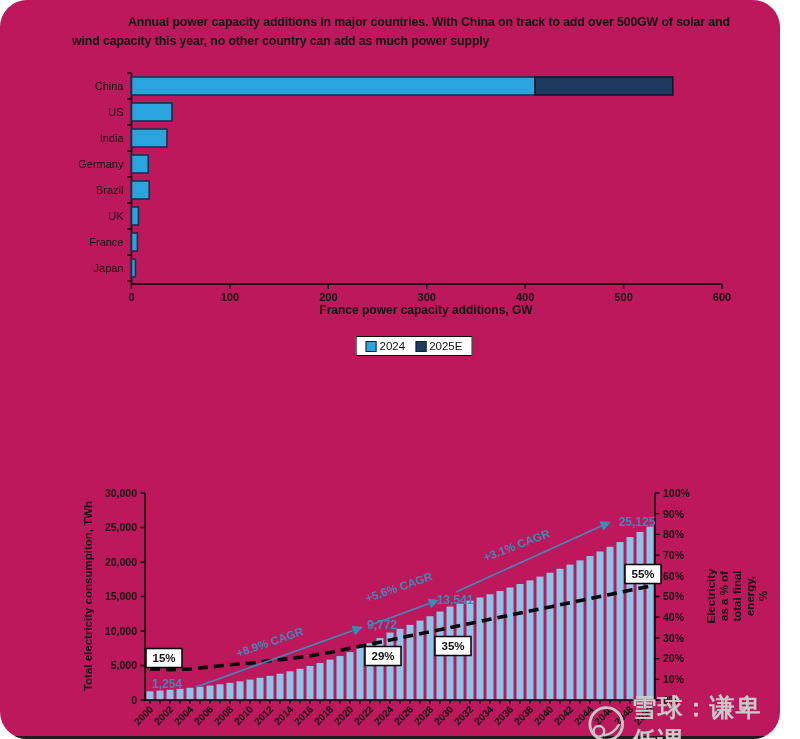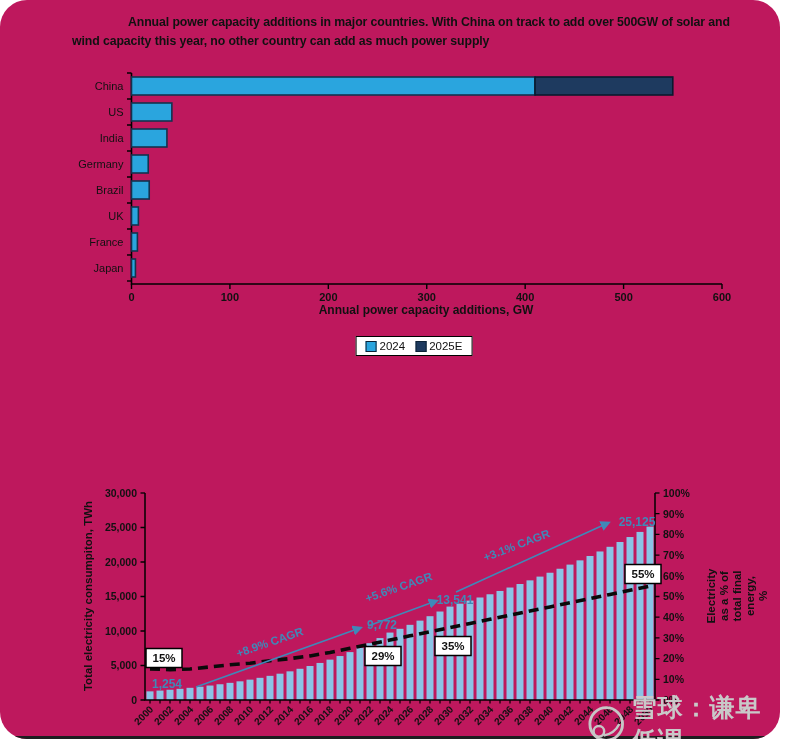--- a/index.html
+++ b/index.html
@@ -264,21 +264,21 @@
         <text x="164" y="662.2" text-anchor="middle" font-size="11.5" font-weight="700" fill="#111">15%</text>
         <rect x="365" y="646.5" width="36" height="19" fill="#fff" stroke="#000" stroke-width="1.5"></rect>
         <text x="383" y="660.2" text-anchor="middle" font-size="11.5" font-weight="700" fill="#111">29%</text>
         <rect x="435" y="636.5" width="36" height="19" fill="#fff" stroke="#000" stroke-width="1.5"></rect>
         <text x="453" y="650.2" text-anchor="middle" font-size="11.5" font-weight="700" fill="#111">35%</text>
         <rect x="625" y="564.5" width="36" height="19" fill="#fff" stroke="#000" stroke-width="1.5"></rect>
         <text x="643" y="578.2" text-anchor="middle" font-size="11.5" font-weight="700" fill="#111">55%</text>
       </g>
     </svg>
 
-  <div id="xlabel1">Annual power capacity additions, GW</div>
+  <div id="xlabel1">France power capacity additions, GW</div>
 
   <div id="legend1">
     <span class="leg-item">
       <span class="sw" id="sw2024" style="background: rgb(42, 165, 222);"></span>
       <span>2024</span>
     </span>
     <span class="leg-item">
       <span class="sw" id="sw2025" style="background: rgb(30, 58, 95);"></span>
       <span>2025E</span>
     </span>

